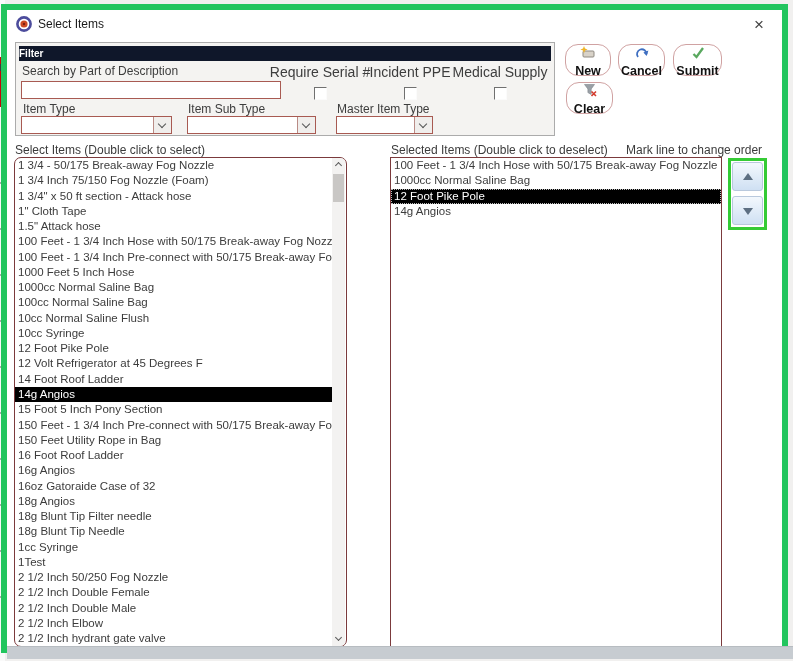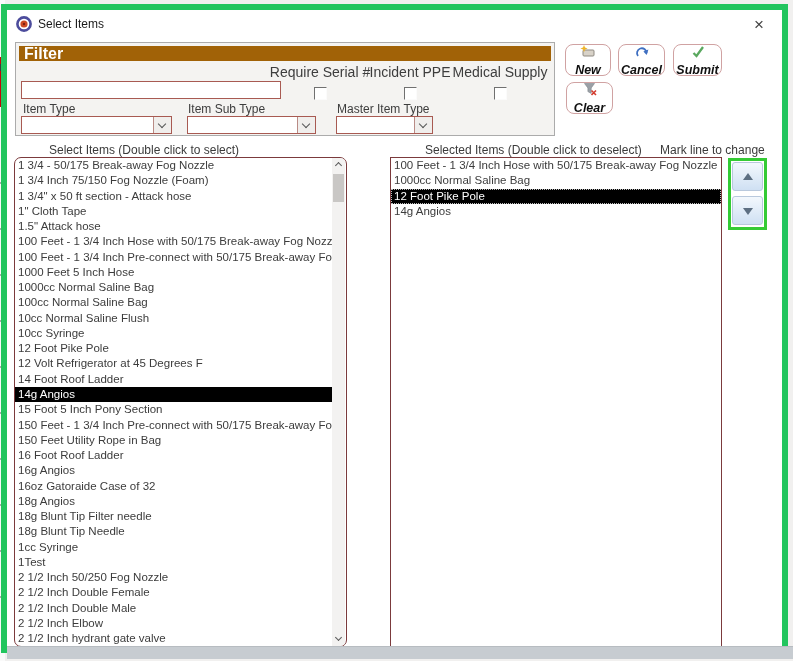--- a/index.html
+++ b/index.html
@@ -18,53 +18,53 @@
   
   .titlebar { position:absolute; left:0; top:0; width:100%; height:28px; background:#fff; }
   .title-icon { position:absolute; left:9px; top:6px; width:16px; height:16px; }
   .title-text { position:absolute; left:31px; top:7px; font-size:12px; color:#1a1a1a; }
   .close-btn { position:absolute; right:12px; top:4px; width:22px; height:22px; text-align:center;
                font-size:17px; line-height:22px; color:#444; cursor:default; }
 
   
   .filter-panel { position:absolute; left:8px; top:32px; width:540px; height:94px;
                   background:#f4f3f1; border:1px solid #ababab; }
-  .filter-header { position:absolute; left:3px; top:3px; width:532px; height:15px; background:#a16207;
-                   color:#fff; font-weight:bold; font-size:16px; line-height:15px; padding-left:5px; }
+  .filter-header { position:absolute; left:3px; top:3px; width:532px; height:15px; background:#0f172a;
+                   color:#fff; font-weight:bold; font-size:10px; line-height:15px; }
   .search-label { position:absolute; left:6px; top:21px; font-size:12px; color:#3d3d3d; }
   .search-input { position:absolute; left:5px; top:38px; width:260px; height:18px; background:#fff;
                   border:1px solid #a85a52; font-size:12px; padding:0 3px; outline:none; }
   .cbgroup { position:absolute; top:21px; width:110px; text-align:center; }
   .cbgroup .cb-label { font-size:14px; color:#3d3d3d; display:block; }
   .cbgroup .cb-box { display:inline-block; margin-top:7px; width:13px; height:13px; background:#fff;
                      border-top:1px solid #707070; border-left:1px solid #707070;
                      border-right:1px solid #fbfbfb; border-bottom:1px solid #fbfbfb; }
   .cb-req { left:249px; } .cb-ppe { left:339px; } .cb-med { left:429px; }
   .dd-label { position:absolute; top:59px; font-size:12px; color:#3d3d3d; }
   .ddl-1 { left:7px; } .ddl-2 { left:172px; } .ddl-3 { left:321px; }
   .dropdown { position:absolute; top:73px; height:18px; background:#fff; border:1px solid #a85a52; }
   .dd-1 { left:5px;  width:151px; } .dd-2 { left:171px; width:129px; } .dd-3 { left:320px; width:97px; }
   .dd-value { position:absolute; left:3px; top:1px; right:20px; font-size:12px; color:#333; overflow:hidden; }
   .dd-btn { position:absolute; right:0; top:0; width:18px; height:16px; background:#f0eeec;
             border-left:1px solid #b98b85; }
   .chev { position:absolute; left:5px; top:4px; width:6px; height:6px;
           border-right:1.6px solid #555; border-bottom:1.6px solid #555; transform:rotate(45deg); }
 
   
-  .abtn { position:absolute; background:#fff; border:1px solid #d0a2a2; border-radius:8px;
-          display:flex; flex-direction:column; align-items:center; justify-content:center;
-          gap:1px; cursor:default;font-style:italic; }
+  .abtn { position:absolute; background:#fff; border:1px solid #d0a2a2; border-radius:13px;
+          display:flex; flex-direction:column; align-items:center; justify-content:flex-start;
+          gap:1px; cursor:default; }
   .abtn .lbl { font-size:12.5px; font-weight:bold; color:#111; }
   .btn-new    { left:558px; top:34px; width:46px; height:32px; }
   .btn-cancel { left:611px; top:34px; width:47px; height:32px; }
   .btn-submit { left:666px; top:34px; width:49px; height:32px; }
   .btn-clear  { left:559px; top:72px; width:47px; height:32px; }
 
   
-  .list-label { position:absolute; top:133px; font-size:12px; color:#3b3b3b;margin-left:34px; }
+  .list-label { position:absolute; top:133px; font-size:12px; color:#3b3b3b; }
   .lbl-avail { left:8px; } .lbl-sel { left:384px; } .lbl-order { left:619px; }
 
   .listbox { position:absolute; top:147px; height:490px; background:#fff; border:1px solid #7b3a3c; overflow:hidden; }
   .lb-left  { left:7px;  width:333px;border-radius:7px; }
   .lb-right { left:383px; width:332px; }
   .lrow { height:15.28px; line-height:15.3px; font-size:11.5px; color:#3c3c3c;
           padding-left:3px; white-space:nowrap; overflow:hidden; }
   .lb-left .lrow { width:317px; }
   .lrow.sel { background:#000; color:#fff; }
   .lb-right .lrow.sel { outline:1px dotted #bdbdbd; outline-offset:-1px; }
@@ -119,20 +119,21 @@
         <circle cx="8" cy="8" r="3.6" fill="#cd4a22"></circle>
         <circle cx="8" cy="8" r="1.2" fill="#7c1d12"></circle>
       </svg>
     </span>
     <span class="title-text">Select Items</span>
     <span class="close-btn">×</span>
   </div>
 
   <div class="filter-panel">
     <div class="filter-header">Filter</div>
+    <div class="search-label">Search by Part of Description</div>
     <input class="search-input" type="text" value="" style="">
 
     <div class="cbgroup cb-req">
       <span class="cb-label">Require Serial #</span>
       <span class="cb-box"></span>
     </div>
     <div class="cbgroup cb-ppe">
       <span class="cb-label">Incident PPE</span>
       <span class="cb-box"></span>
     </div>

